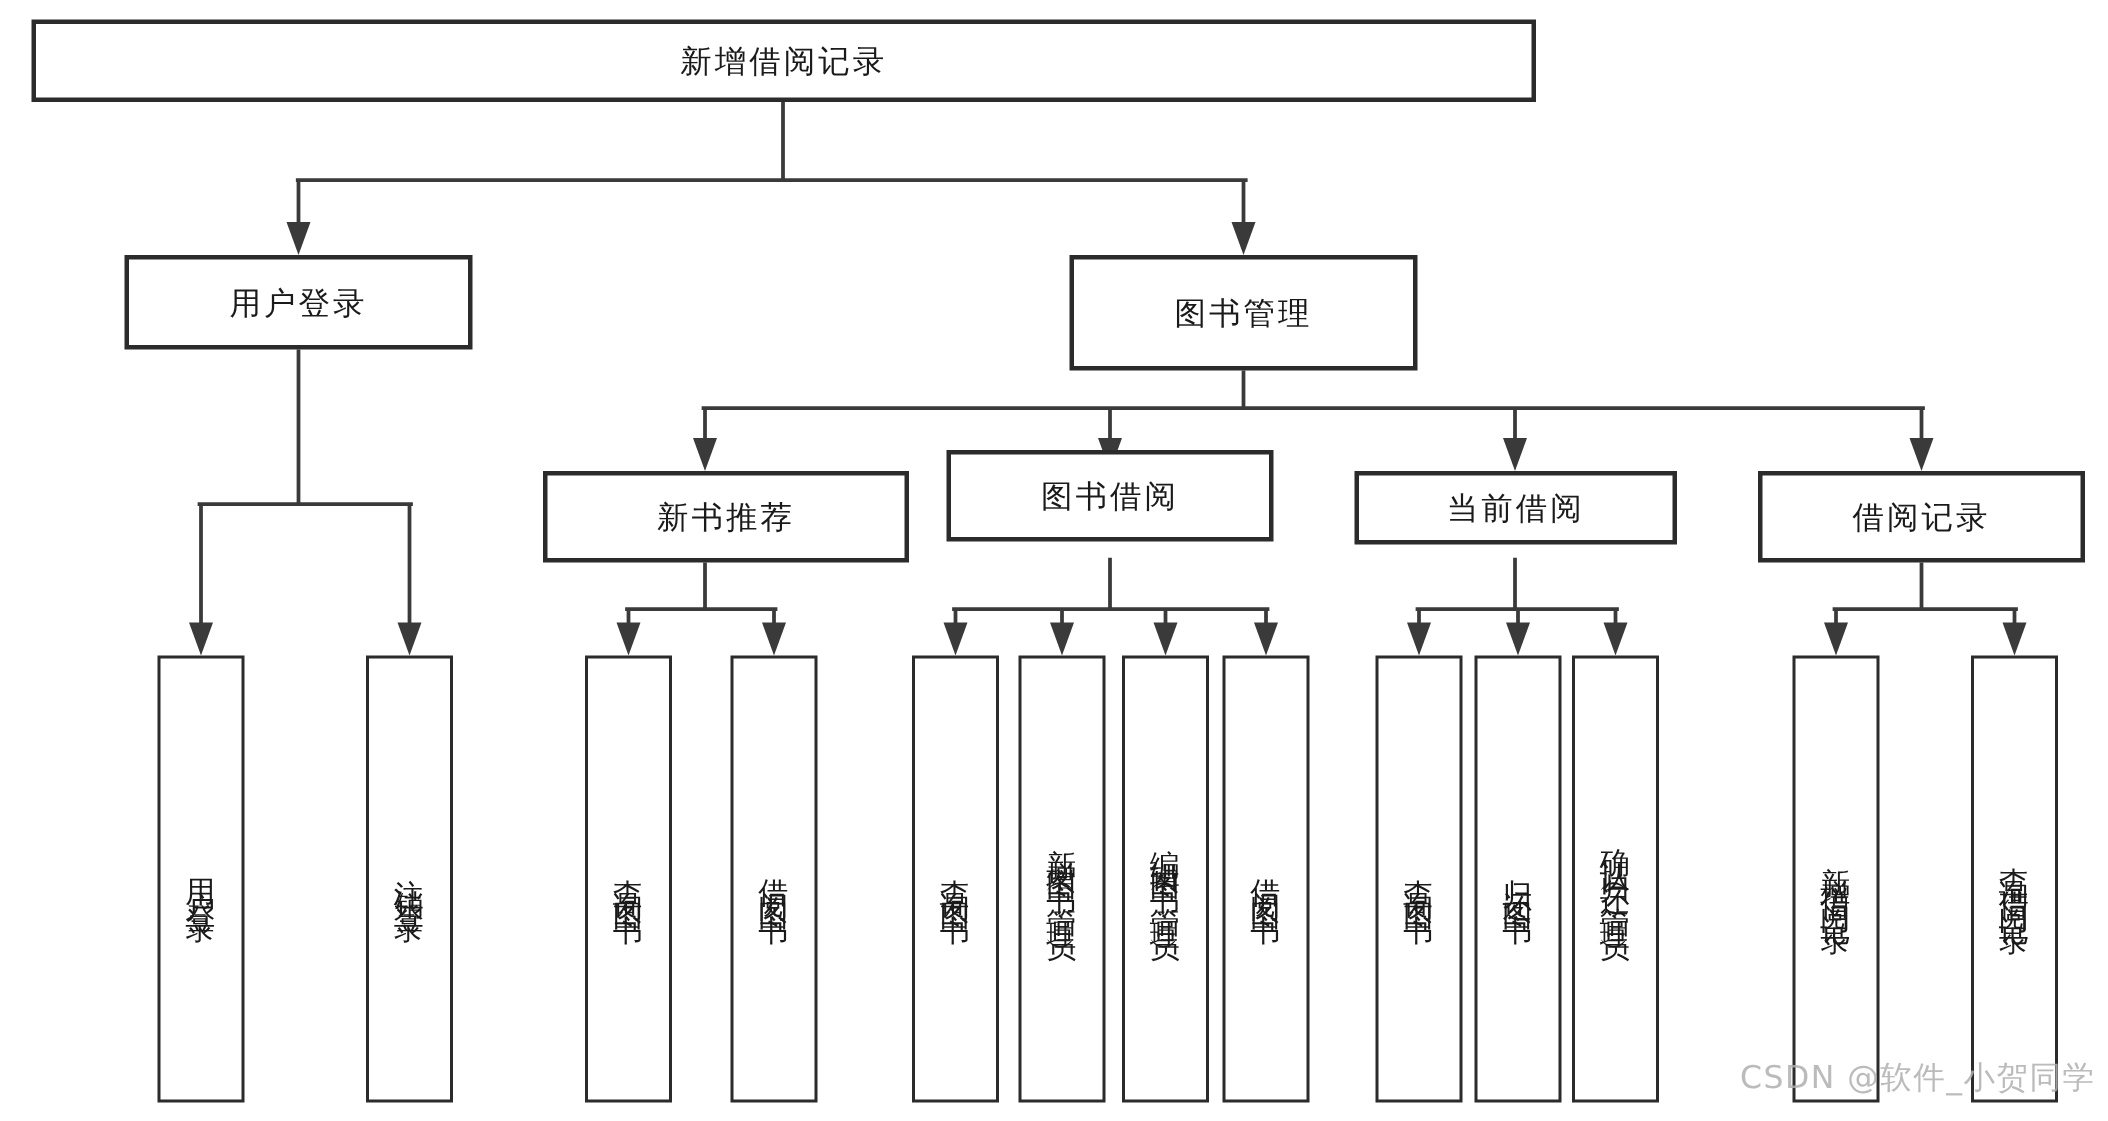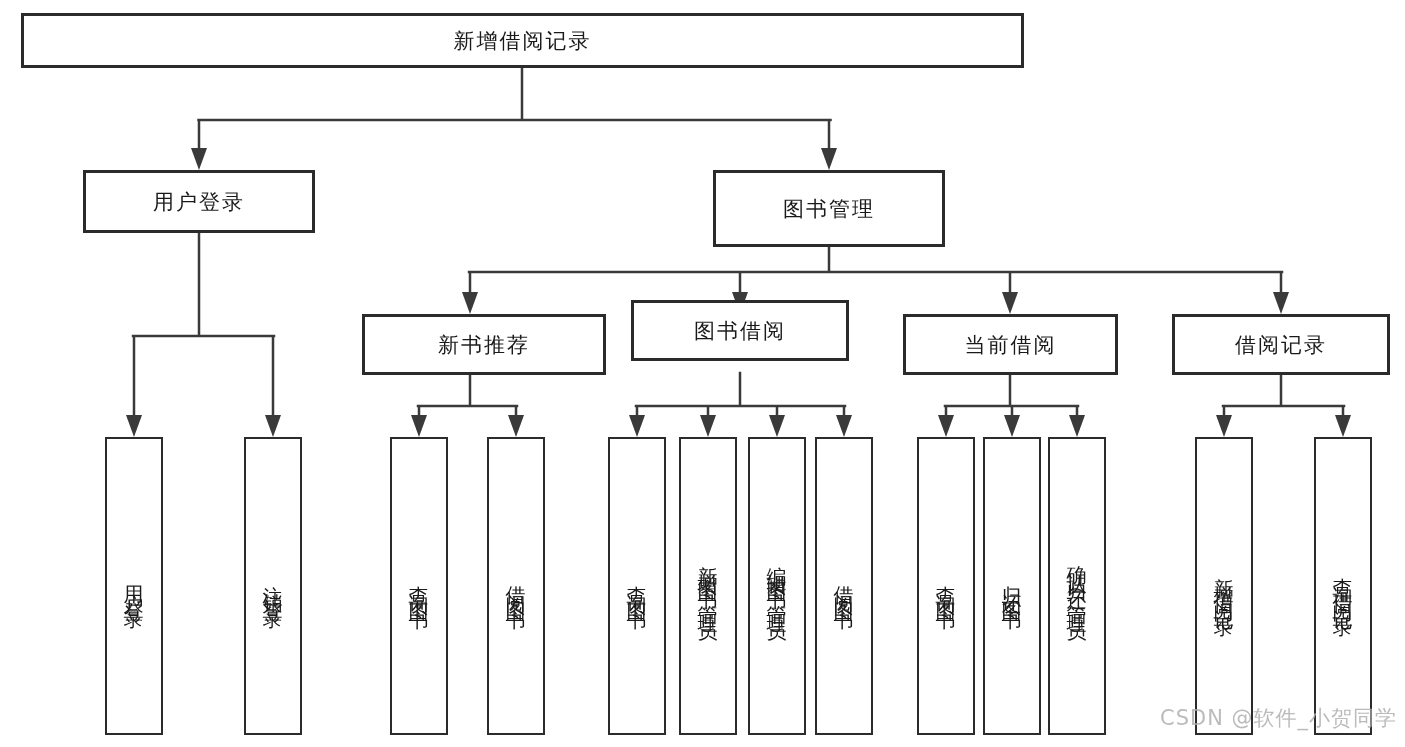--- a/index.html
+++ b/index.html
@@ -72,21 +72,21 @@
   <div class="node h-node" style="left:713px;top:170px;width:232px;height:77px;">
     <span>图书管理</span>
   </div>
 
   <div class="node h-node" style="left:362px;top:314px;width:244px;height:61px;">
     <span>新书推荐</span>
   </div>
   <div class="node h-node" style="left:631px;top:300px;width:218px;height:61px;">
     <span>图书借阅</span>
   </div>
-  <div class="node h-node" style="left:903px;top:314px;width:215px;height:61px;">
+  <div class="node h-node" style="left:903px;top:314px;width:215px;height:49px;">
     <span>当前借阅</span>
   </div>
   <div class="node h-node" style="left:1172px;top:314px;width:218px;height:61px;">
     <span>借阅记录</span>
   </div>
 
   <div class="node leaf" style="left:105px;top:437px;width:58px;height:298px;">
     <span>用户登录</span>
   </div>
   <div class="node leaf" style="left:244px;top:437px;width:58px;height:298px;">

